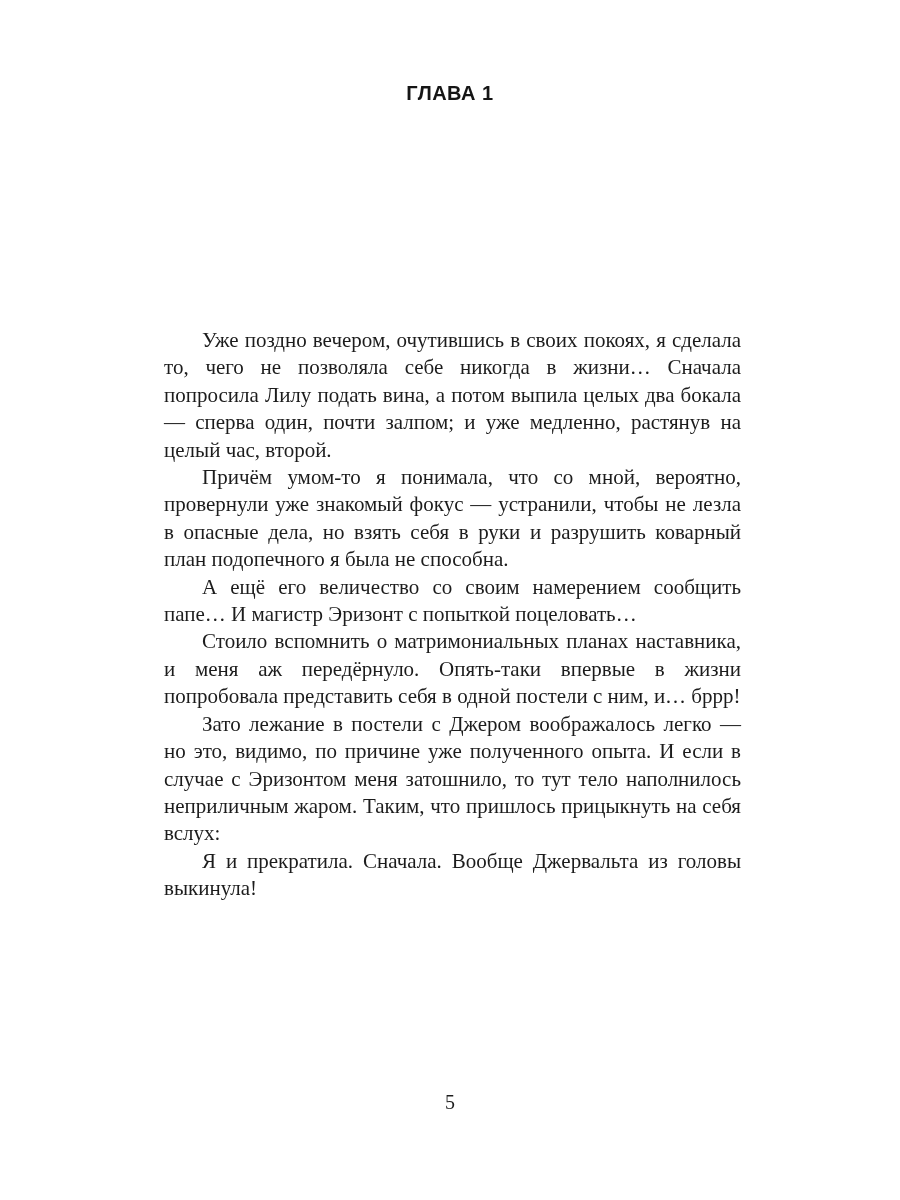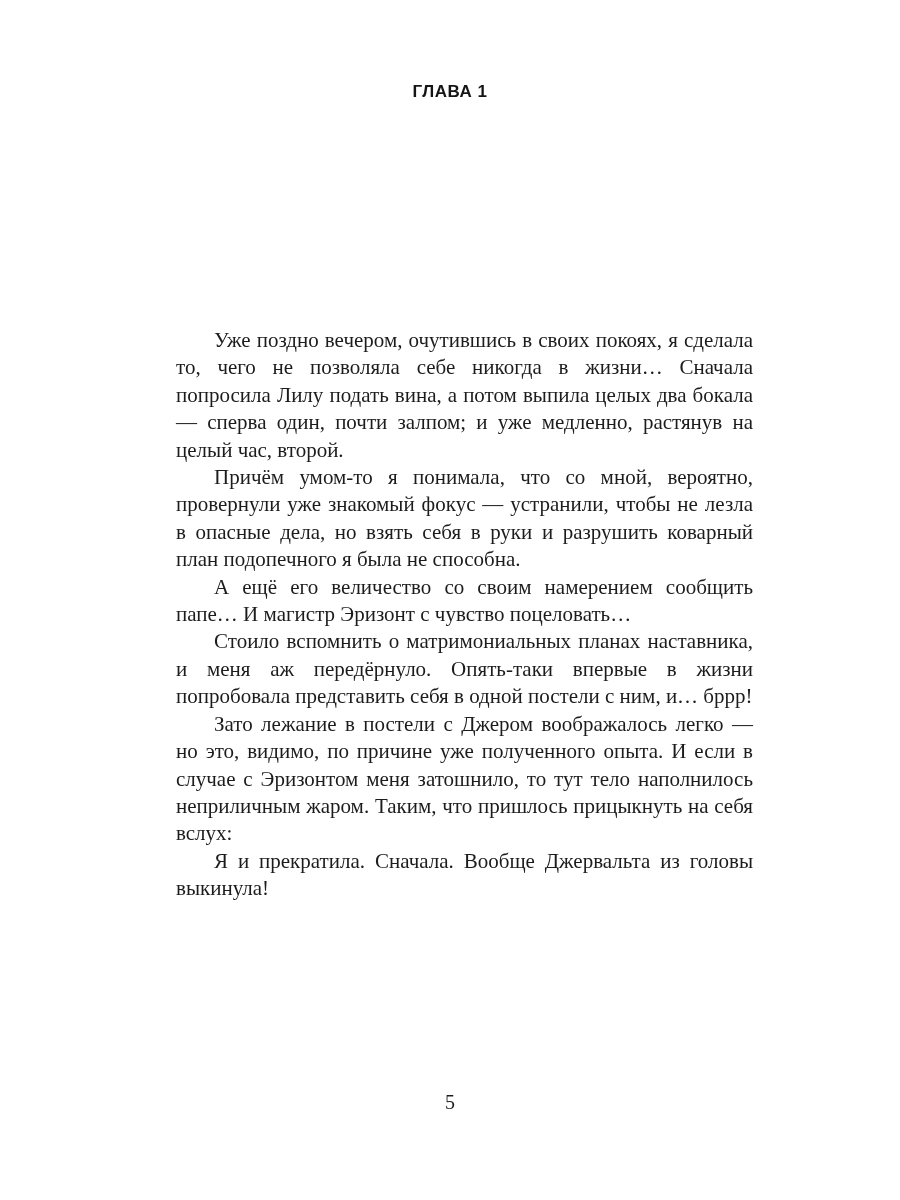--- a/index.html
+++ b/index.html
@@ -17,28 +17,28 @@
   }
   .chapter-title {
     position: absolute;
     top: 82px;
     left: 0;
     right: 0;
     margin: 0;
     text-align: center;
     font-family: "Liberation Sans", sans-serif;
     font-weight: bold;
-    font-size: 17px;
+    font-size: 20px;
     letter-spacing: 0.5px;
     color: #151515;
   }
   .text-block {
     position: absolute;
     top: 327px;
-    left: 176px;
+    left: 164px;
     width: 577px;
     font-family: "Liberation Serif", "DejaVu Serif", serif;
     font-size: 21px;
     line-height: 27.4px;
     text-align: justify;
     color: #1c1c1c;
   }
   .text-block p {
     margin: 0;
     padding: 0;
@@ -58,21 +58,21 @@
 </head>
 <body>
 
 <div class="page">
 
   <h1 class="chapter-title">ГЛАВА 1</h1>
 
   <div class="text-block">
     <p>Уже поздно вечером, очутившись в своих покоях, я сделала то, чего не позволяла себе никогда в жизни… Сначала попросила Лилу подать вина, а потом выпила целых два бокала — сперва один, почти залпом; и уже медленно, растянув на целый час, второй.</p>
     <p>Причём умом-то я понимала, что со мной, вероятно, провернули уже знакомый фокус — устранили, чтобы не лезла в опасные дела, но взять себя в руки и разрушить коварный план подопечного я была не способна.</p>
-    <p>А ещё его величество со своим намерением сообщить папе… И магистр Эризонт с чувство поцеловать…</p>
+    <p>А ещё его величество со своим намерением сообщить папе… И магистр Эризонт с попыткой поцеловать…</p>
     <p>Стоило вспомнить о матримониальных планах наставника, и меня аж передёрнуло. Опять-таки впервые в жизни попробовала представить себя в одной постели с ним, и… бррр!</p>
     <p>Зато лежание в постели с Джером воображалось легко — но это, видимо, по причине уже полученного опыта. И если в случае с Эризонтом меня затошнило, то тут тело наполнилось неприличным жаром. Таким, что пришлось прицыкнуть на себя вслух:</p>
     <p>Я и прекратила. Сначала. Вообще Джервальта из головы выкинула!</p>
   </div>
 
   <div class="page-number">5</div>
 
 </div>
 
 </body></html>

